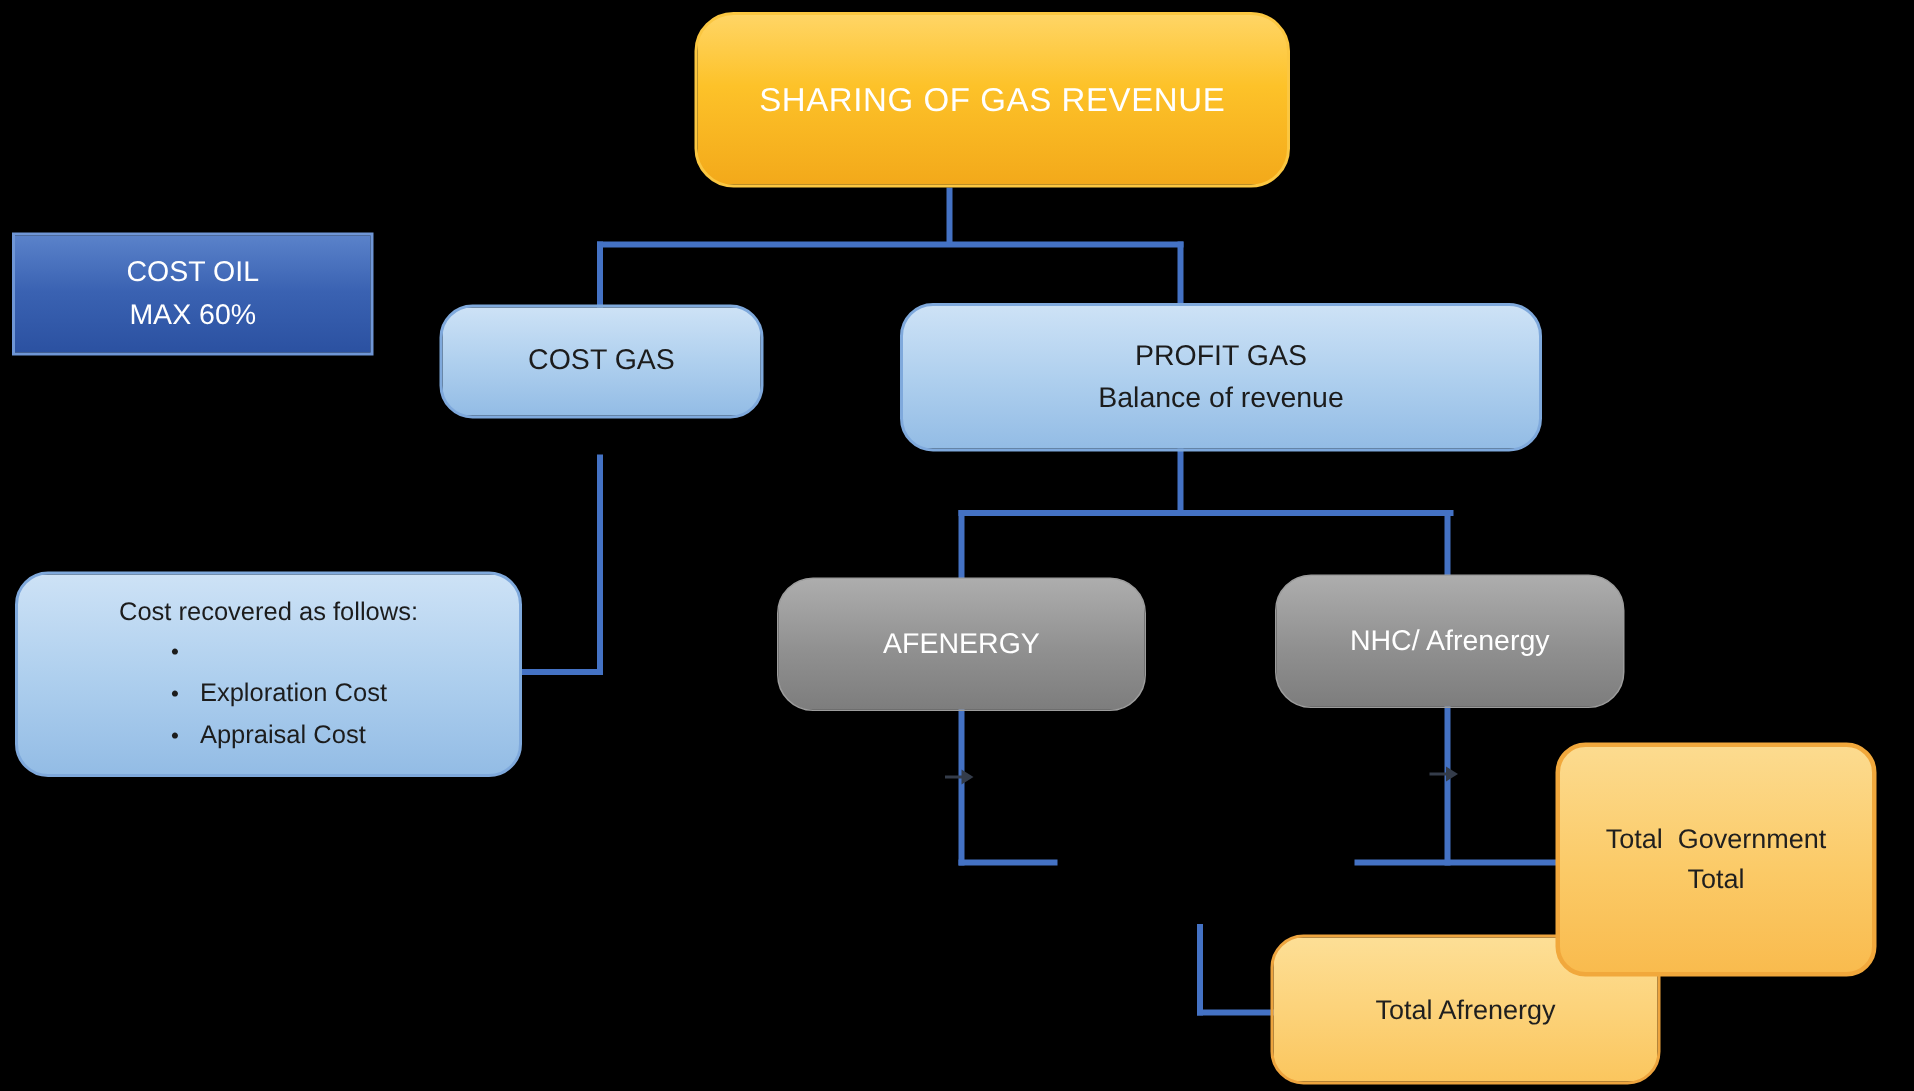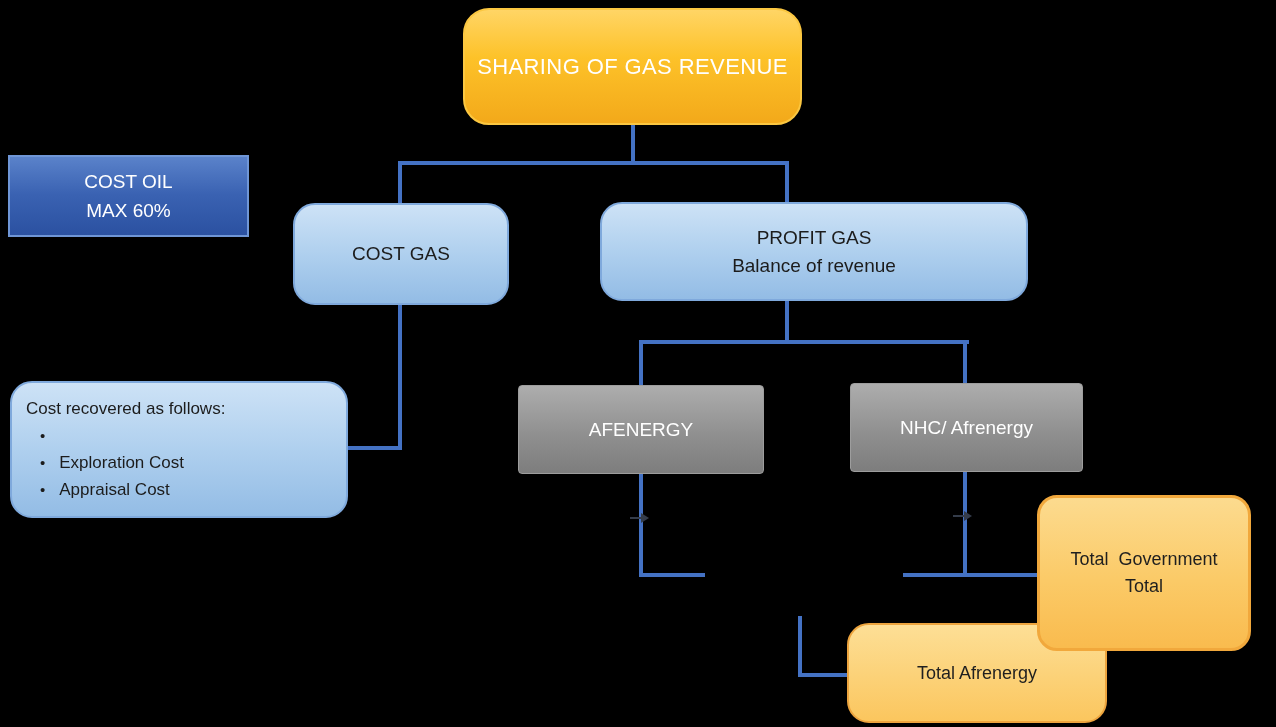--- a/index.html
+++ b/index.html
@@ -28,34 +28,34 @@
   
   .lightblue{
     background:linear-gradient(180deg,#cde2f6 0%,#aecfee 52%,#93bce5 100%);
     border:2px solid #7fa9dc;border-radius:22px;color:#1c1c1c;font-size:19px;
     line-height:1.45;
   }
   .tax{border-color:#4b76b9;}
   
   .gray{
     background:linear-gradient(180deg,#adadad 0%,#909090 55%,#7d7d7d 100%);
-    border:1px solid #9d9d9d;border-radius:4px;color:#ffffff;font-size:19px;
+    border:1px solid #9d9d9d;border-radius:24px;color:#ffffff;font-size:19px;
   }
   
   .orange{
     background:linear-gradient(180deg,#fcdb8f 0%,#fbca67 55%,#f9bb4e 100%);
     border:3px solid #f1a83c;border-radius:20px;color:#1f1f1f;font-size:18px;
     line-height:1.5;
   }
   .orange2{
     background:linear-gradient(180deg,#fddf96 0%,#fbc65e 100%);
     border:2px solid #eda43e;border-radius:22px;color:#1f1f1f;font-size:18px;
   }
   
-  .listnode{align-items:flex-start;justify-content:center;padding:8px 14px 10px 14px;
+  .listnode{align-items:center;justify-content:center;padding:8px 14px 10px 14px;
     font-size:17px;line-height:27px;}
   .listnode .hdr{text-align:center;}
   .listnode ul{list-style:none;margin:0;padding:0 0 0 14px;text-align:left;}
   .listnode li{display:flex;gap:14px;align-items:baseline;}
   .listnode .dot{font-size:15px;}
   
   .flow-arrow{position:absolute;z-index:3;width:20px;height:12px;}
   .flow-arrow .stem{position:absolute;left:0;top:5px;width:12px;height:2px;background:#343c4a;}
   .flow-arrow .head{position:absolute;left:11px;top:1px;width:0;height:0;
     border-left:8px solid #343c4a;border-top:5px solid transparent;border-bottom:5px solid transparent;}
@@ -82,30 +82,30 @@
 
   <div class="flow-arrow" style="left:630px;top:512px;">
     <span class="stem"></span>
     <span class="head"></span>
   </div>
   <div class="flow-arrow" style="left:953px;top:510px;">
     <span class="stem"></span>
     <span class="head"></span>
   </div>
 
-  <div class="node gold" style="left:463px;top:8px;width:339px;height:117px;">
+  <div class="node gold" style="left:463px;top:8px;width:397px;height:117px;">
     <span class="label">SHARING OF GAS REVENUE</span>
   </div>
 
   <div class="node darkblue" style="left:8px;top:155px;width:241px;height:82px;">
     <span class="label">COST OIL</span>
     <span class="label">MAX 60%</span>
   </div>
 
-  <div class="node lightblue" style="left:293px;top:203px;width:216px;height:102px;">
+  <div class="node lightblue" style="left:293px;top:203px;width:216px;height:76px;">
     <span class="label">COST GAS</span>
   </div>
 
   <div class="node lightblue" style="left:600px;top:202px;width:428px;height:99px;">
     <span class="label">PROFIT GAS</span>
     <span class="label">Balance of revenue</span>
   </div>
 
   <div class="node lightblue listnode" style="left:10px;top:381px;width:338px;height:137px;">
     <div class="hdr">Cost recovered as follows:</div>

